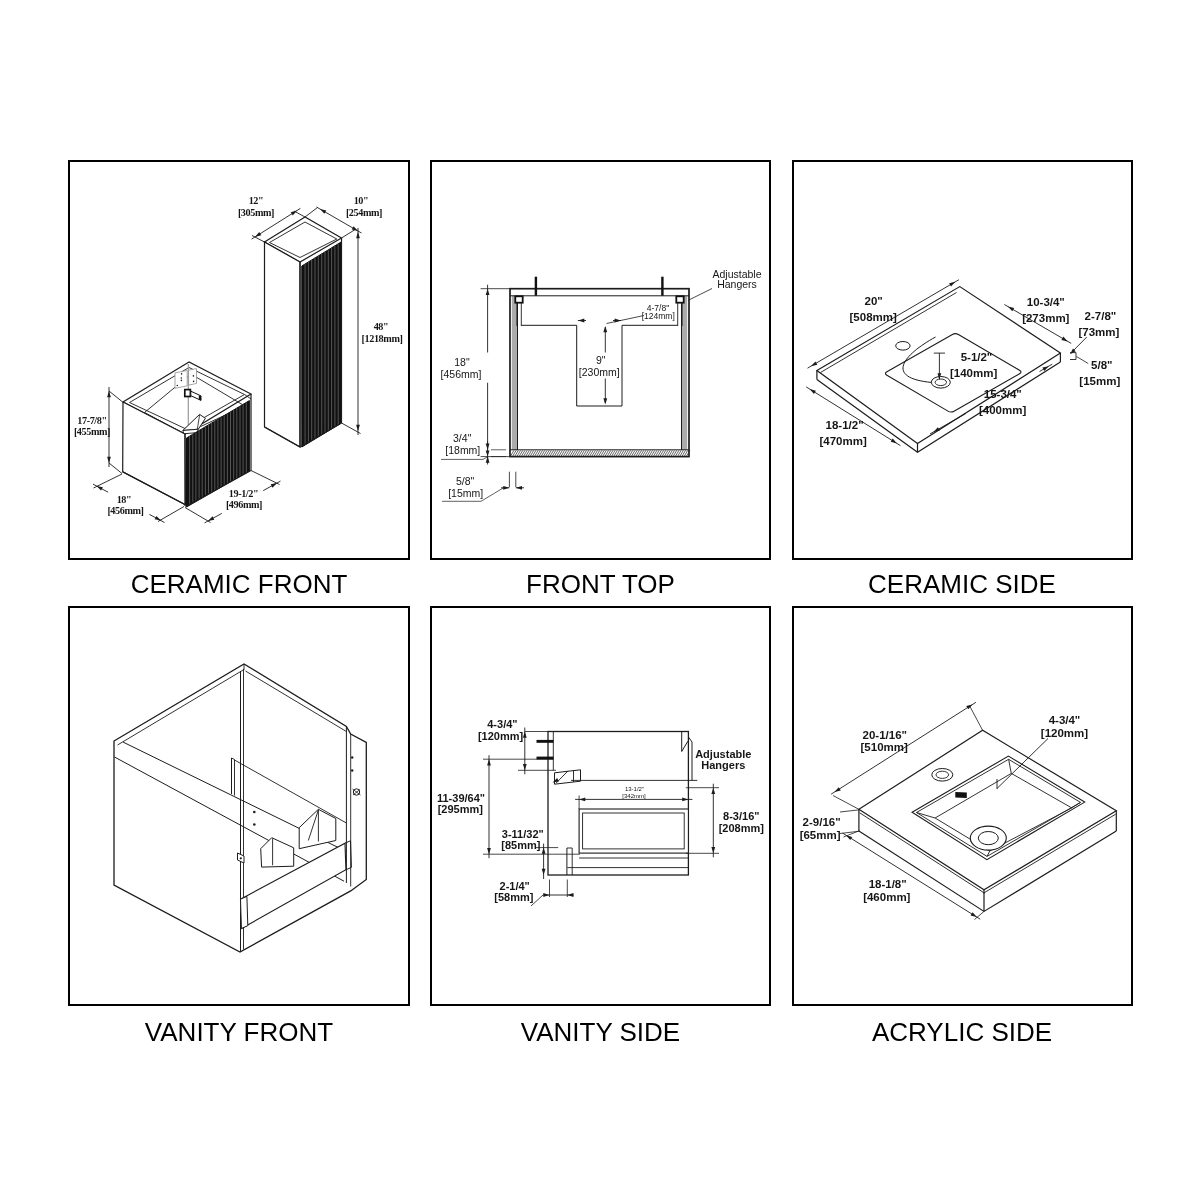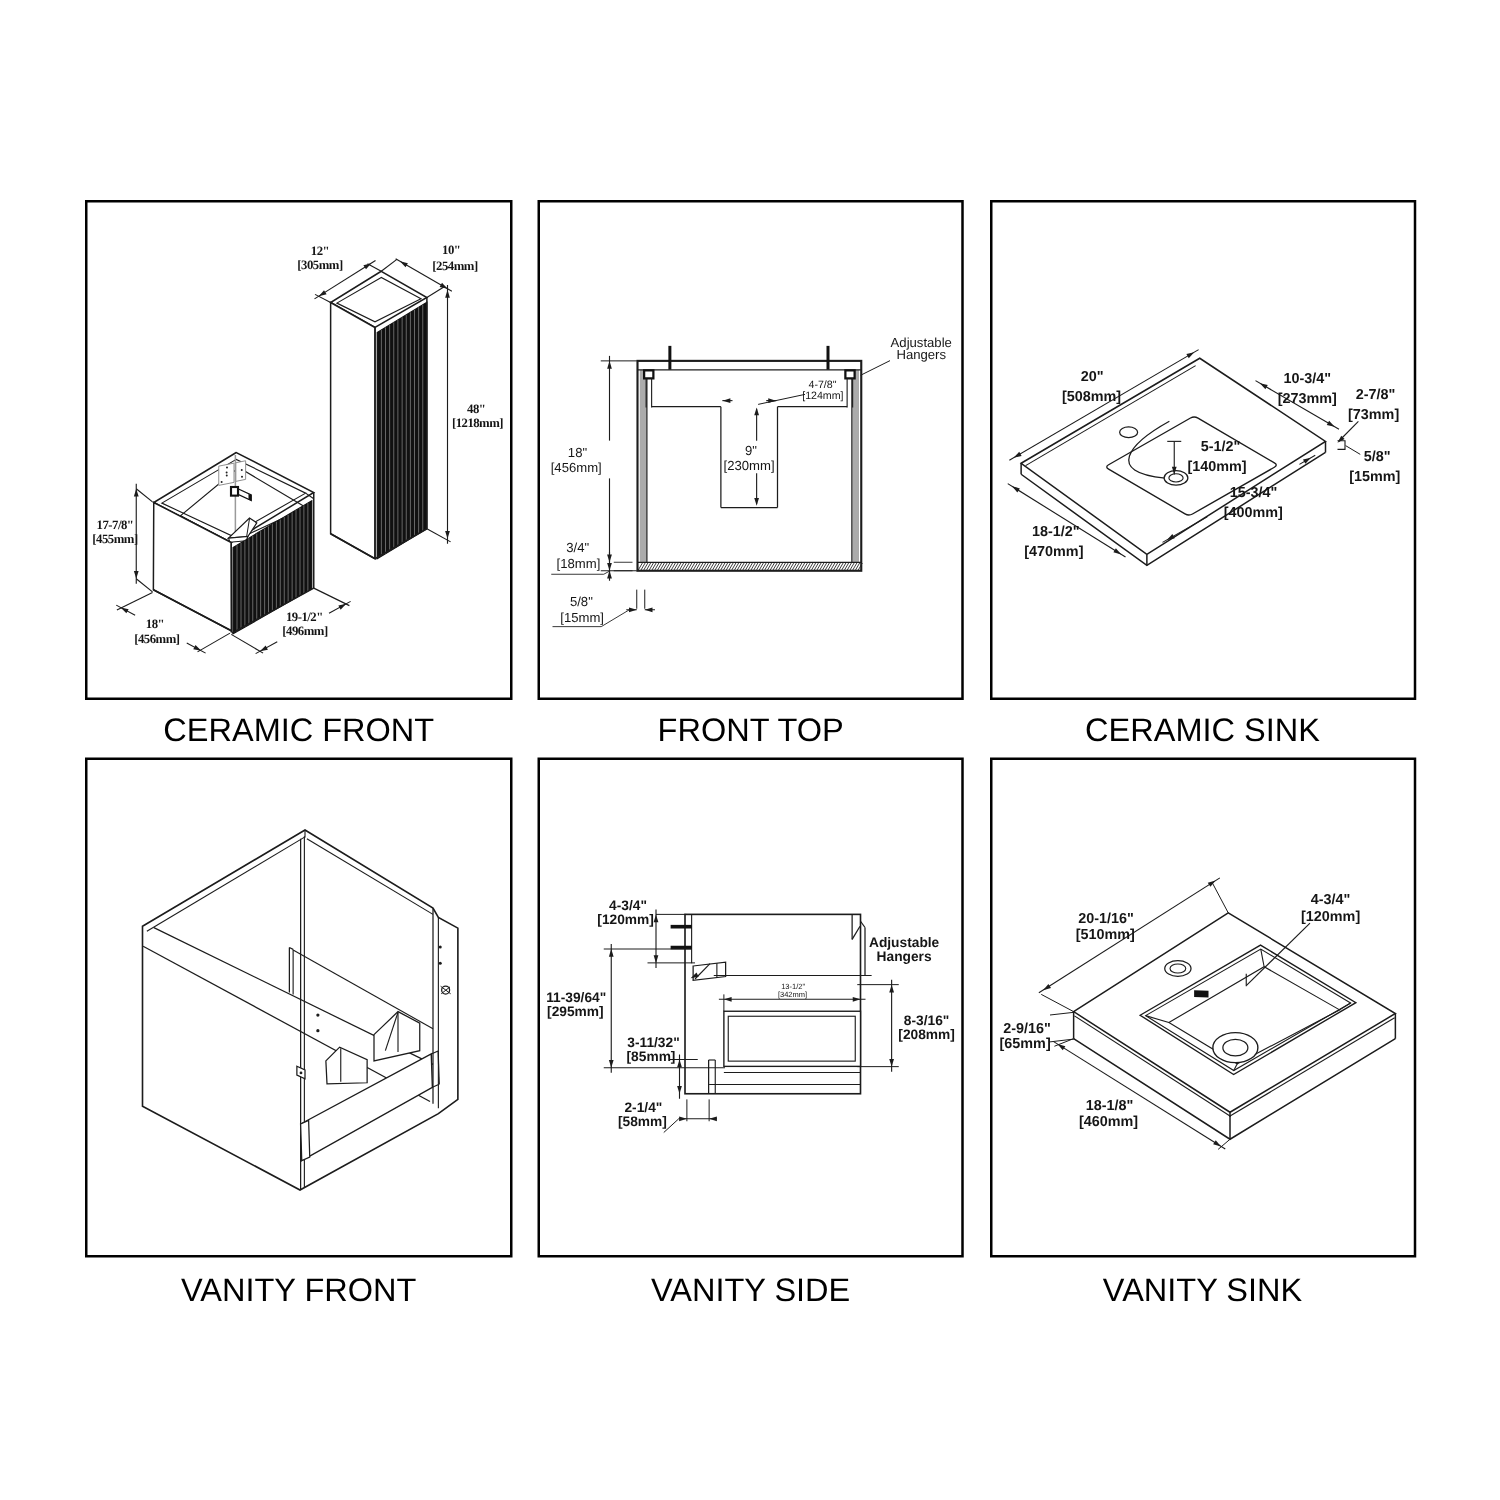--- a/index.html
+++ b/index.html
@@ -465,16 +465,16 @@
         <polygon points="54,229.2 60.3,230.9 58.2,234.1" fill="#1c1c1c" stroke="none" stroke-width="0"></polygon>
         <polygon points="184.8,311.1 178.5,309.4 180.6,306.2" fill="#1c1c1c" stroke="none" stroke-width="0"></polygon>
         <line x1="66.9" y1="224.9" x2="51.5" y2="231" stroke="#1c1c1c" stroke-width="0.8"></line>
         <line x1="192" y1="305.4" x2="182.5" y2="313.5" stroke="#1c1c1c" stroke-width="0.8"></line>
         <text x="95.7" y="282" class="b" text-anchor="middle">18-1/8"</text>
         <text x="94.8" y="294.5" class="b" text-anchor="middle">[460mm]</text>
       </svg>
     </div>
     <div class="lbl" style="left:239px;top:568.5px;">CERAMIC FRONT</div>
     <div class="lbl" style="left:600.5px;top:568.5px;">FRONT TOP</div>
-    <div class="lbl" style="left:962px;top:568.5px;">CERAMIC SINK</div>
+    <div class="lbl" style="left:962px;top:568.5px;">CERAMIC SIDE</div>
     <div class="lbl" style="left:239px;top:1016.5px;">VANITY FRONT</div>
     <div class="lbl" style="left:600.5px;top:1016.5px;">VANITY SIDE</div>
-    <div class="lbl" style="left:962px;top:1016.5px;">VANITY SINK</div>
+    <div class="lbl" style="left:962px;top:1016.5px;">ACRYLIC SIDE</div>
   </div>
 </body></html>

